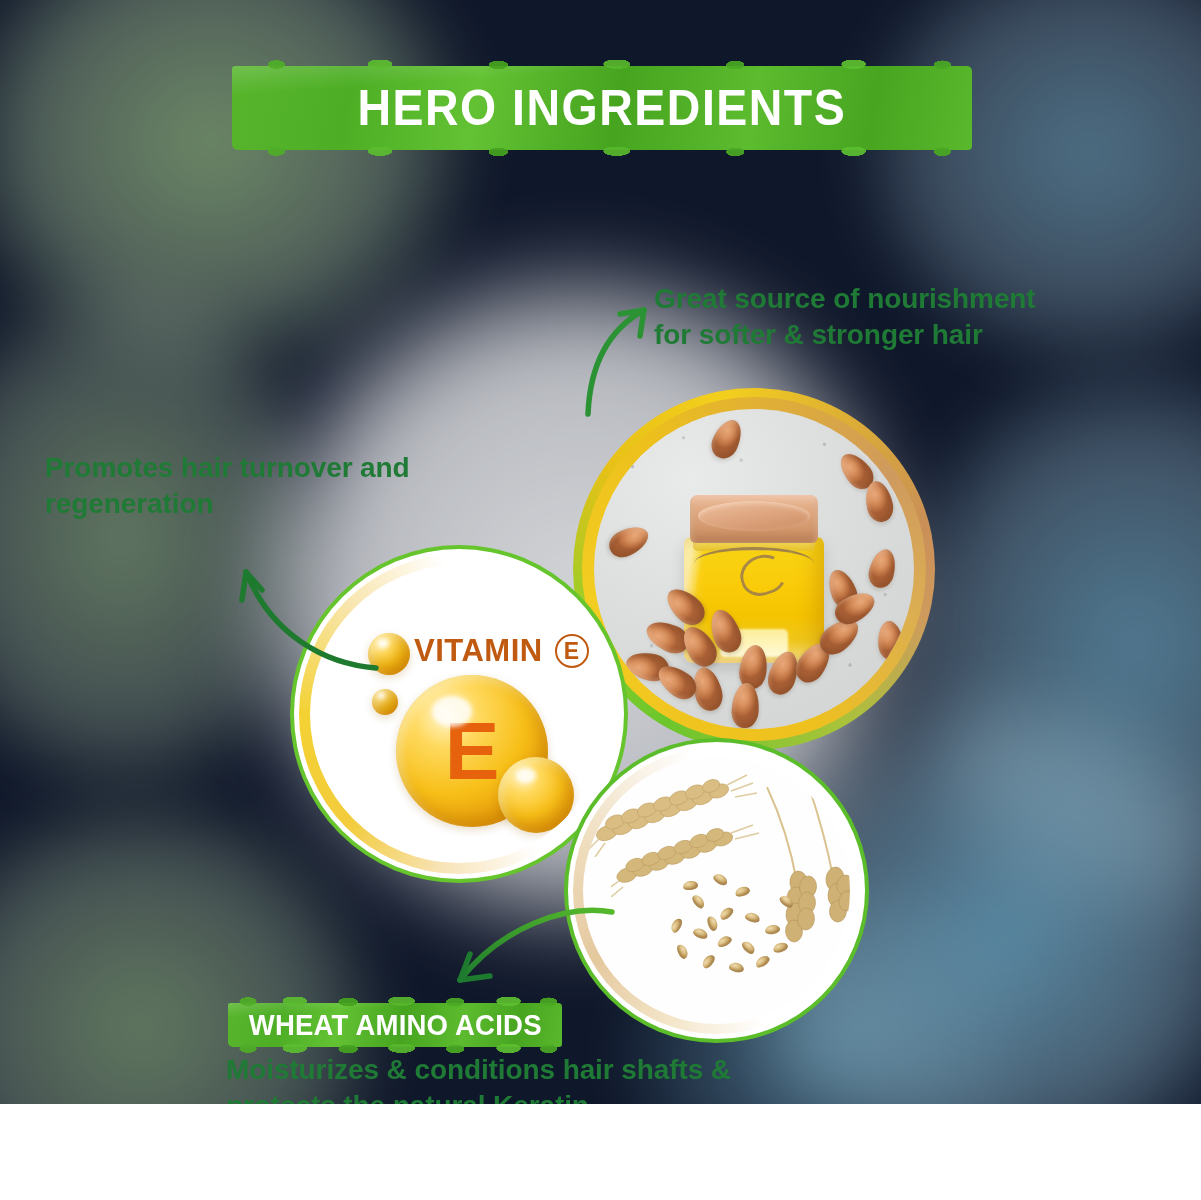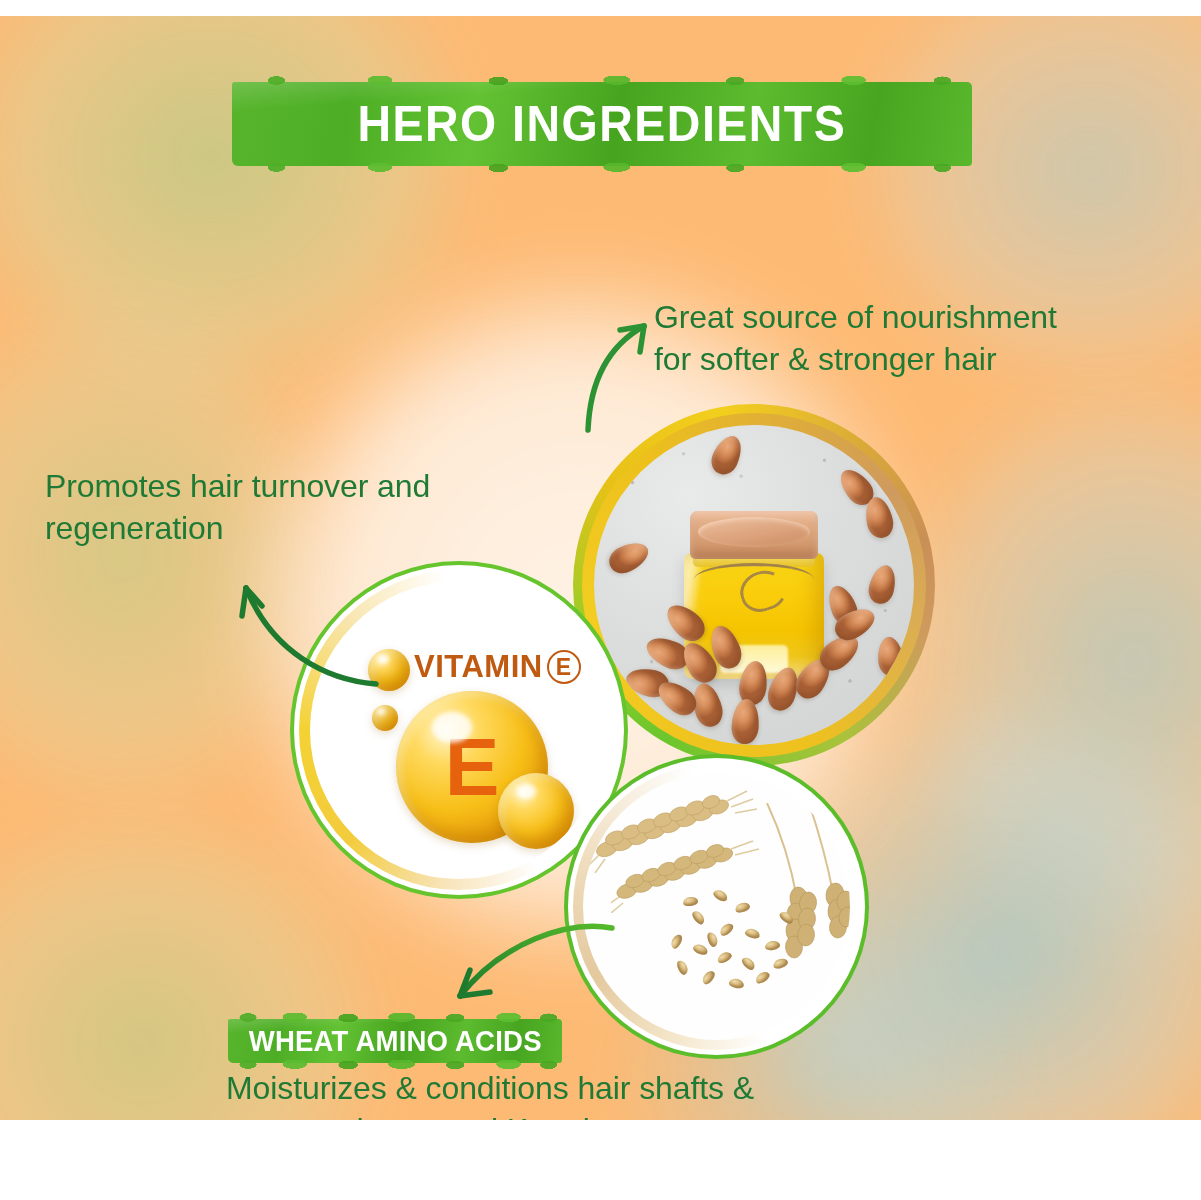--- a/index.html
+++ b/index.html
@@ -9,22 +9,21 @@
   }
   body {
     font-family: "Liberation Sans", sans-serif;
   }
 
   #canvas {
     position: relative;
     width: 1201px;
     height: 1104px;
     overflow: hidden;
-    background: #fdba74;
-    margin-top: 16px;
+    background: #0f172a;
   }
 
   
   .bg-layer {
     position: absolute;
     inset: 0;
     pointer-events: none;
   }
   .wash {
     position: absolute;
@@ -140,23 +139,23 @@
     transform: scaleX(.95);
   }
   #banner-almond  { left: 646px; top: 230px; }
   #banner-vitamin { left: 46px;  top: 401px; }
   #banner-wheat   { left: 228px; top: 1003px; }
 
   
   .body-copy {
     position: absolute;
     color: #1f7a35;
-    font-size: 32px;
+    font-size: 28px;
     line-height: 1.30;
-    font-weight: 400;
+    font-weight: 700;
     letter-spacing: -.1px;
     white-space: pre-line;
   }
   #copy-almond  { left: 654px; top: 281px; }
   #copy-vitamin { left: 45px;  top: 450px; }
   #copy-wheat   { left: 226px; top: 1052px; }
 
   
   .circle {
     position: absolute;
@@ -327,21 +326,21 @@
   .vit-label {
     position: absolute;
     left: 104px; top: 68px;
     font-size: 31px;
     font-weight: 700;
     color: #c05a10;
     letter-spacing: .5px;
     white-space: nowrap;
     display: flex;
     align-items: center;
-    gap: 2px;
+    gap: 10px;
   }
   .vit-label .circled-e {
     display: inline-flex;
     align-items: center;
     justify-content: center;
     width: 30px; height: 30px;
     border: 2.6px solid #c05a10;
     border-radius: 50%;
     font-size: 23px;
     margin-left: 2px;

